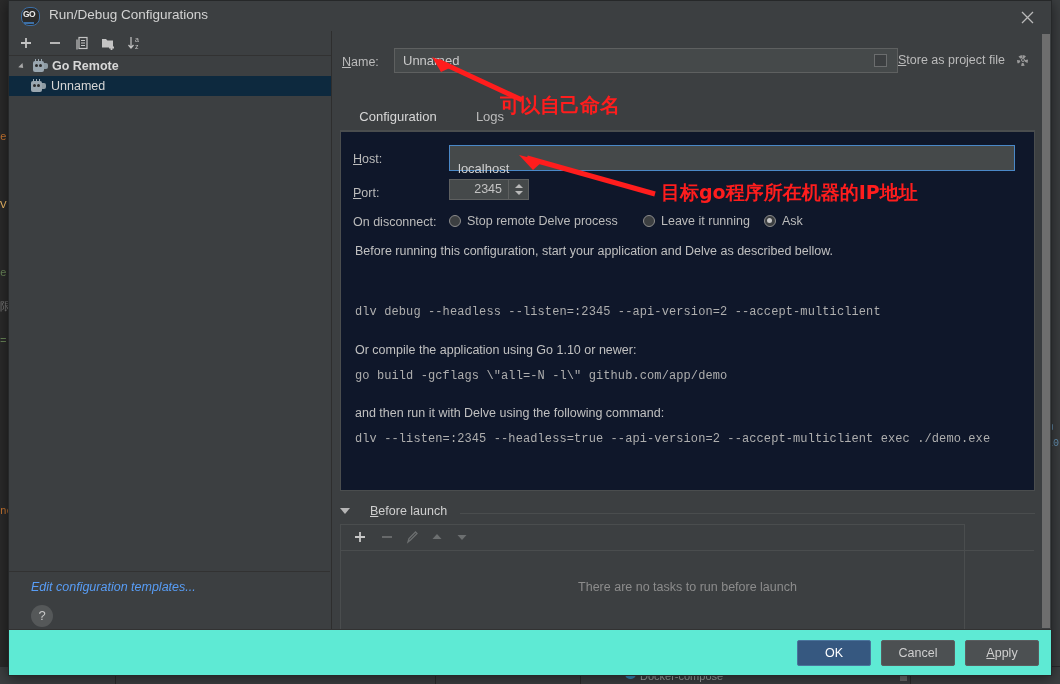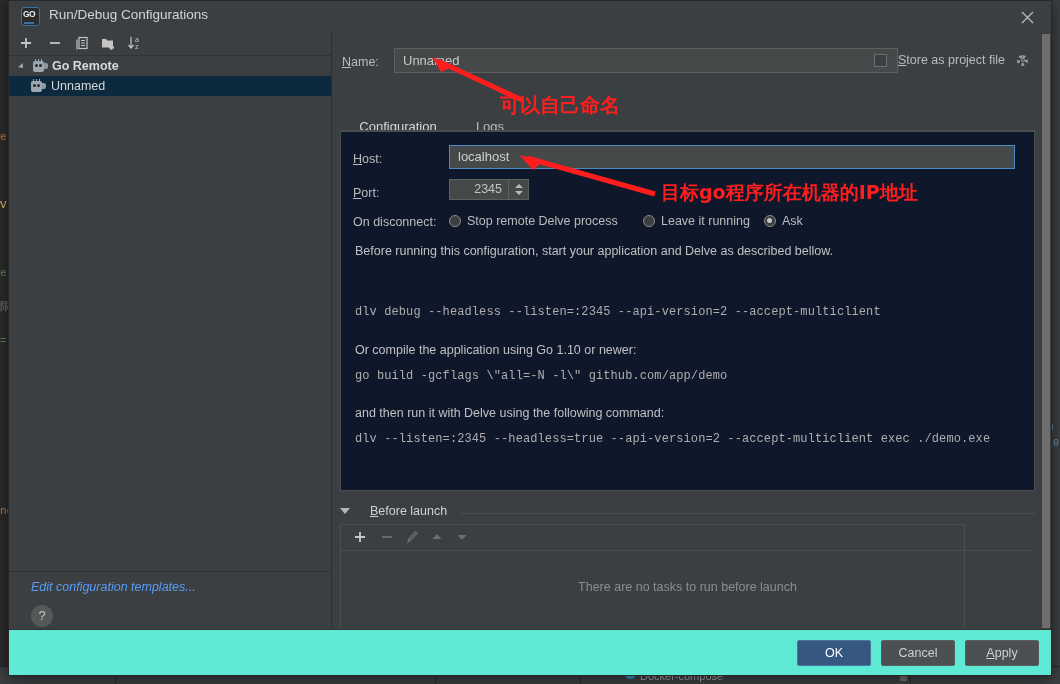--- a/index.html
+++ b/index.html
@@ -24,21 +24,21 @@
   .whale{width:11px;height:9px;position:relative;}
   .whale:before{content:"";position:absolute;left:0;top:3px;width:11px;height:5px;background:#3592c4;border-radius:0 0 5px 5px;}
   .whale:after{content:"";position:absolute;left:2px;top:0px;width:5px;height:3px;background:#3592c4;}
   #ide-bottom-handle{position:absolute;left:900px;top:3px;width:7px;height:11px;background:#6e6e6e;}
 
   
   #dialog{position:absolute;left:8px;top:0;width:1044px;height:676px;background:#3c3f41;border:1px solid #262829;box-shadow:0 2px 14px rgba(0,0,0,.55);box-sizing:border-box;}
 
   
   #titlebar{position:absolute;left:0;top:0;width:1042px;height:30px;background:#3c3f41;border-bottom:1px solid #323232;}
-  #title-icon{position:absolute;left:12px;top:6px;width:17px;height:17px;background:#2b2b2b;border:1.5px solid #3d6fa5;border-radius:3px;}
+  #title-icon{position:absolute;left:12px;top:6px;width:17px;height:17px;background:#2b2b2b;border:1.5px solid #3d6fa5;border-radius:8px;}
   #title-icon span{position:absolute;left:0;top:1px;width:14px;text-align:center;font-size:8.5px;font-weight:bold;color:#e8e8e8;font-family:"Liberation Sans",sans-serif;letter-spacing:-.5px;}
   #title-icon:after{content:"";position:absolute;left:2px;bottom:1px;width:10px;height:2px;background:#3d6fa5;}
   #title-text{position:absolute;left:40px;top:6px;font-size:13.5px;color:#d3d3d3;}
   #close-btn{position:absolute;right:0;top:0;width:46px;height:29px;}
   #close-btn svg{position:absolute;left:16px;top:10px;}
 
   
   #left-panel{position:absolute;left:0;top:30px;width:322px;height:600px;background:#3c3f41;border-right:1px solid #2e2e2e;}
   #left-toolbar{position:absolute;left:0;top:0;width:322px;height:24px;border-bottom:1px solid #323232;}
   .tb-ico{position:absolute;top:3px;width:18px;height:18px;cursor:default;}
@@ -66,29 +66,29 @@
   #name-input{position:absolute;left:62px;top:17px;width:504px;height:25px;background:#45494a;border:1px solid #5e6060;box-sizing:border-box;color:#c9c9c9;font-size:13px;padding:0 8px;line-height:23px;}
   #store-box{position:absolute;right:22px;top:22px;display:flex;align-items:center;gap:11px;font-size:12.5px;color:#bbb;}
   .cbx{width:13px;height:13px;background:#3c3f41;border:1px solid #6b6d6e;box-sizing:border-box;display:inline-block;position:relative;}
   .cbx.checked{background:#43474a;}
   .cbx.checked:after{content:"";position:absolute;left:3.5px;top:.5px;width:4px;height:8px;border:solid #b4b4b4;border-width:0 1.6px 1.6px 0;transform:rotate(42deg);}
   #gear{position:relative;width:13px;height:13px;}
   #gear:before{content:"";position:absolute;left:1px;top:1px;width:11px;height:11px;border-radius:50%;border:3px dotted #9a9a9a;box-sizing:border-box;}
   #gear:after{content:"";position:absolute;left:4.5px;top:4.5px;width:4px;height:4px;border-radius:50%;background:#3c3f41;border:1px solid #9a9a9a;box-sizing:border-box;}
 
   
-  #tabs{position:absolute;left:8px;top:84px;width:695px;height:28px;}
+  #tabs{position:absolute;left:8px;top:74px;width:695px;height:28px;}
   .tab{position:absolute;top:0;height:27px;line-height:24px;font-size:13px;color:#bbb;text-align:center;}
   .tab.active{color:#d7d7d7;border-bottom:2px solid #4a88c7;}
   #tab-underline{position:absolute;left:8px;top:99px;width:695px;height:1px;background:#4a4d4e;}
 
   
   #config-box{position:absolute;left:8px;top:100px;width:695px;height:360px;border:1px solid #4a4d4e;box-sizing:border-box;background:#0f172a;}
   #host-label{position:absolute;left:12px;top:20px;font-size:12.5px;}
-  #host-input{position:absolute;left:108px;top:13px;width:566px;height:24px;background:#45494a;border:1px solid #4a88c7;box-sizing:border-box;color:#cfcfcf;font-size:13px;padding:0 8px;line-height:22px;}
+  #host-input{position:absolute;left:108px;top:13px;width:566px;height:24px;background:#45494a;border:1px solid #4a88c7;box-sizing:border-box;color:#cfcfcf;font-size:13px;padding:12px 8px;line-height:22px;}
   #port-label{position:absolute;left:12px;top:54px;font-size:12.5px;}
   #port-input{position:absolute;left:108px;top:47px;width:60px;height:21px;background:#45494a;border:1px solid #5e6060;box-sizing:border-box;color:#c3c3c3;font-size:12.5px;text-align:right;padding-right:6px;line-height:19px;}
   #port-spin{position:absolute;left:168px;top:47px;width:20px;height:21px;background:#45494a;border:1px solid #5e6060;border-left:none;box-sizing:border-box;}
   #port-spin i{position:absolute;left:6px;width:0;height:0;border-left:4px solid transparent;border-right:4px solid transparent;}
   #port-spin .up{top:4px;border-bottom:4px solid #b9b9b9;}
   #port-spin .dn{top:11px;border-top:4px solid #b9b9b9;}
   #disc-label{position:absolute;left:12px;top:83px;font-size:12.5px;}
   .radio-grp{position:absolute;top:82px;display:flex;align-items:center;gap:6px;font-size:12.5px;}
   .rad{width:12px;height:12px;border-radius:50%;border:1.3px solid #8b8b8b;box-sizing:border-box;position:relative;background:#3c3f41;}
   .rad.sel:after{content:"";position:absolute;left:2.4px;top:2.4px;width:5px;height:5px;border-radius:50%;background:#c6c6c6;}

